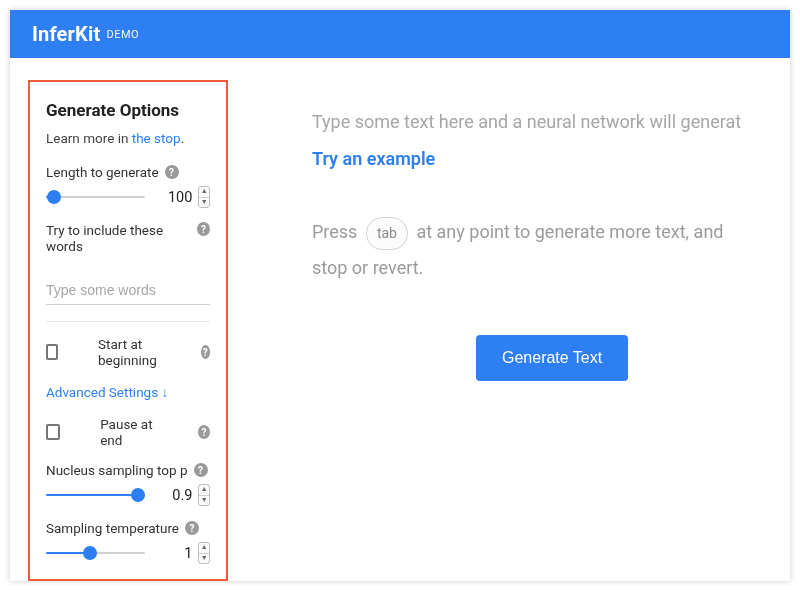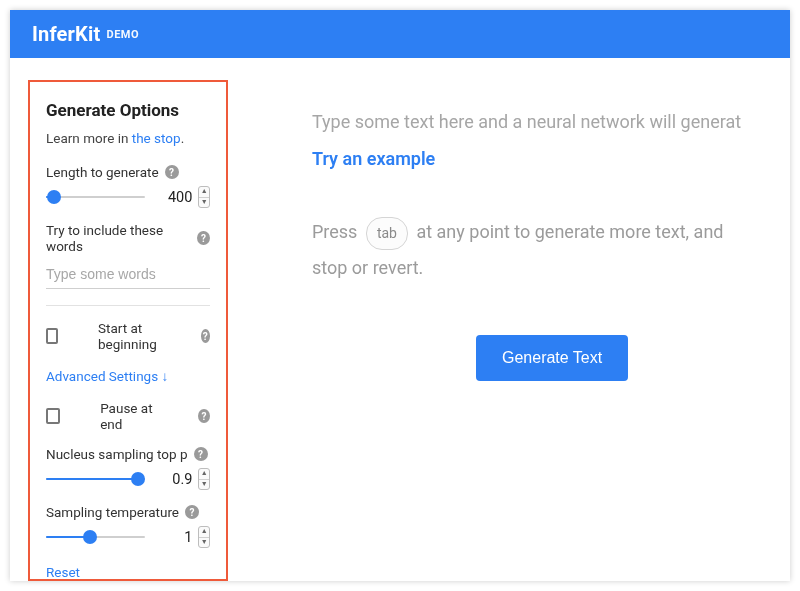--- a/index.html
+++ b/index.html
@@ -1,40 +1,40 @@
 <!DOCTYPE html>
 <html><head>
 <meta charset="utf-8">
 <style>
   * { box-sizing: border-box; margin: 0; padding: 0; }
   html, body { width: 800px; height: 591px; font-family: -apple-system, "Segoe UI", Roboto, "Helvetica Neue", Arial, sans-serif; overflow: hidden; }
   .frame { padding: 10px; width: 800px; height: 591px; background: #fff; }
   .app { width: 780px; height: 571px; box-shadow: 0 0 6px rgba(0,0,0,0.2); overflow: hidden; position: relative; background: #fff; }
   .header { height: 48px; background: #2d7ff3; display: flex; align-items: center; padding: 0 22px; color: #fff; }
   .brand-main { font-weight: 700; font-size: 20px; letter-spacing: 0.2px; }
-  .brand-sub { font-weight: 700; font-size: 11px; margin-left: 6px; letter-spacing: 0.5px; opacity: 0.95; }
+  .brand-sub { font-weight: 400; font-size: 11px; margin-left: 6px; letter-spacing: 0.5px; opacity: 0.95; }
   .body { display: flex; height: calc(571px - 48px); }
   .sidebar { width: 200px; margin: 22px 0 0 18px; border: 2px solid #ef5a3a; padding: 18px 16px 14px 16px; position: relative; }
   .main { flex: 1; padding: 46px 0 0 84px; color: #888; font-size: 18px; line-height: 1.95; overflow: hidden; }
   .section-title { font-weight: 700; font-size: 17px; color: #222; margin-bottom: 10px; }
   .learn { font-size: 13.5px; color: #444; margin-bottom: 18px; }
   .link { color: #2d7ff3; cursor: pointer; }
   .row { display: flex; align-items: center; font-size: 13.5px; color: #333; margin-bottom: 6px; }
   .row-label { margin-right: 6px; }
   .help-icon { width: 14px; height: 14px; border-radius: 50%; background: #9a9a9a; color: #fff; font-size: 10px; font-weight: 700; display: inline-flex; align-items: center; justify-content: center; cursor: help; }
   .slider-row { display: flex; align-items: center; margin-bottom: 14px; }
   .slider { position: relative; width: 124px; height: 16px; }
   .track { position: absolute; top: 7px; left: 0; right: 0; height: 2px; background: #cfcfcf; border-radius: 1px; }
   .fill { position: absolute; top: 7px; left: 0; height: 2px; background: #2d7ff3; border-radius: 1px; }
   .thumb { position: absolute; top: 1px; width: 14px; height: 14px; border-radius: 50%; background: #2d7ff3; transform: translateX(-7px); cursor: grab; }
   .num-val { width: 46px; text-align: right; font-size: 14.5px; color: #222; margin-left: 10px; }
   .stepper { width: 14px; height: 22px; margin-left: 6px; border: 1px solid #bdbdbd; border-radius: 3px; display: flex; flex-direction: column; background: #fafafa; }
   .stepper span { flex: 1; display: flex; align-items: center; justify-content: center; font-size: 7px; color: #666; cursor: pointer; line-height: 1; }
   .stepper span:first-child { border-bottom: 1px solid #d0d0d0; }
-  .include-label { font-size: 13.5px; color: #333; margin-bottom: 8px; display: flex; align-items: center; }
+  .include-label { font-size: 13.5px; color: #333; margin-bottom: 24px; display: flex; }
   .words-input { width: 100%; border: none; border-bottom: 1px solid #cfcfcf; font-size: 14px; color: #333; padding: 4px 0 6px 0; outline: none; }
   .words-input::placeholder { color: #a7a7a7; }
   .hr { border: none; border-top: 1px solid #e2e2e2; margin: 16px 0 14px 0; }
   .check-row { display: flex; align-items: center; margin-bottom: 14px; font-size: 13.5px; color: #333; gap: 26px; }
   .checkbox { width: 16px; height: 16px; border: 2px solid #777; border-radius: 2px; margin-right: 14px; cursor: pointer; background: #fff; }
   .check-row .row-label { margin-right: 6px; }
   .advanced { font-size: 13.5px; color: #2d7ff3; cursor: pointer; margin-bottom: 16px; display: inline-block; }
   .reset { color: #2d7ff3; font-size: 13.5px; cursor: pointer; }
   .main .placeholder { color: #a6a6a6; white-space: nowrap; }
   .try-link { color: #2d7ff3; font-weight: 600; cursor: pointer; display: inline-block; margin-top: 2px; }
@@ -61,21 +61,21 @@
         <div class="row">
           <span class="row-label">Length to generate</span>
           <span class="help-icon">?</span>
         </div>
         <div class="slider-row">
           <div class="slider">
             <div class="track"></div>
             <div class="fill" id="length-fill" style="width: 8%;"></div>
             <div class="thumb" id="length-thumb" style="left: 8%;"></div>
           </div>
-          <div class="num-val">400</div>
+          <div class="num-val">100</div>
           <div class="stepper">
             <span>▲</span>
             <span>▼</span>
           </div>
         </div>
 
         <div class="include-label">
           <span class="row-label">Try to include these words</span>
           <span class="help-icon">?</span>
         </div>

